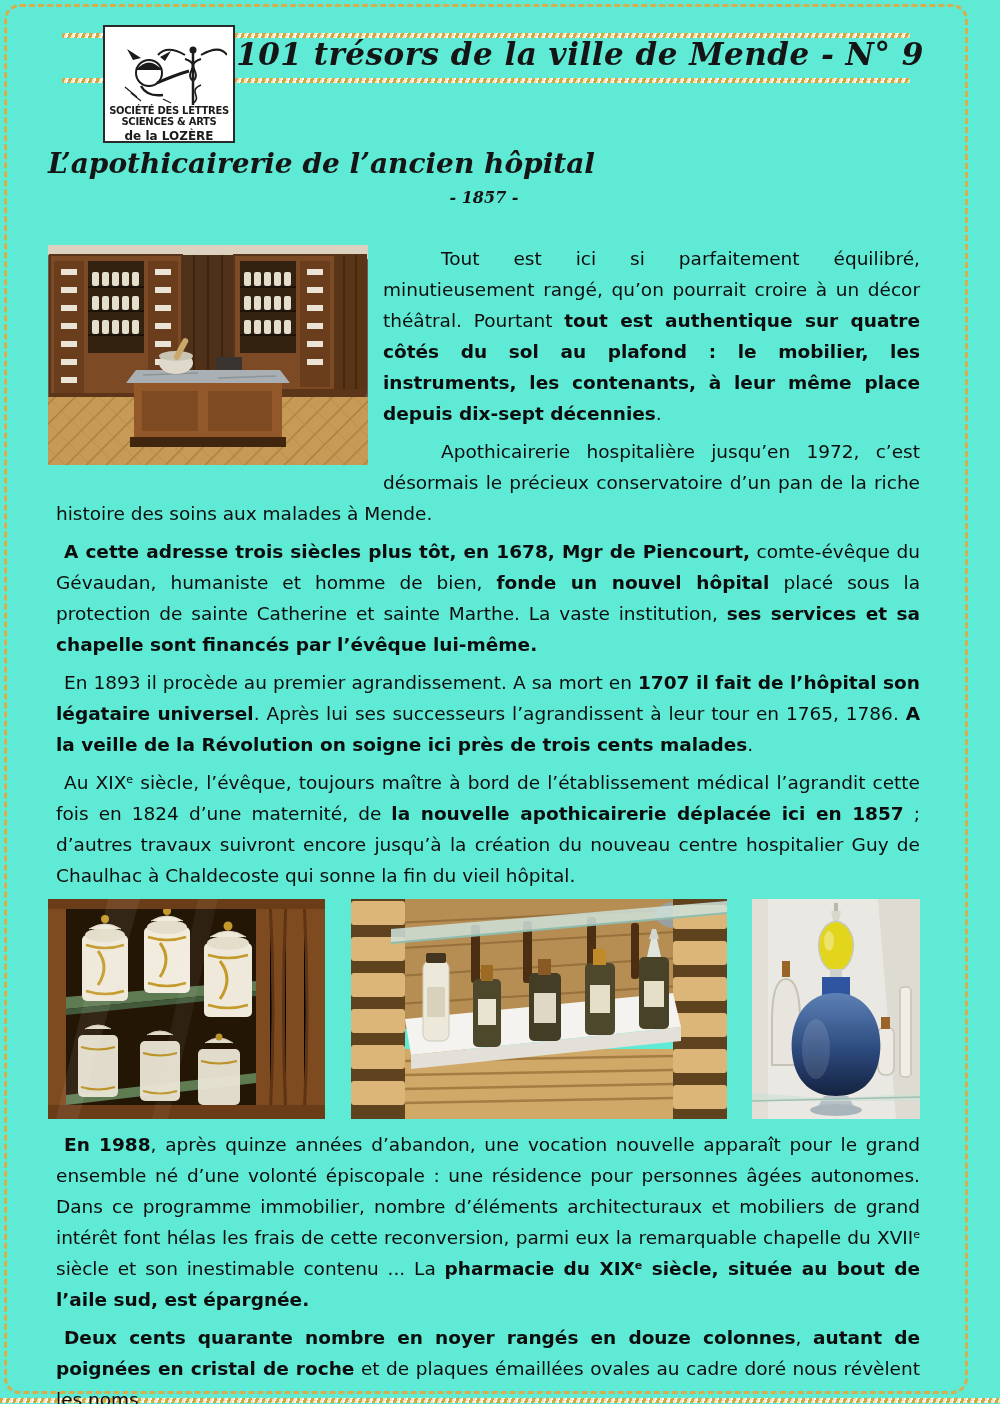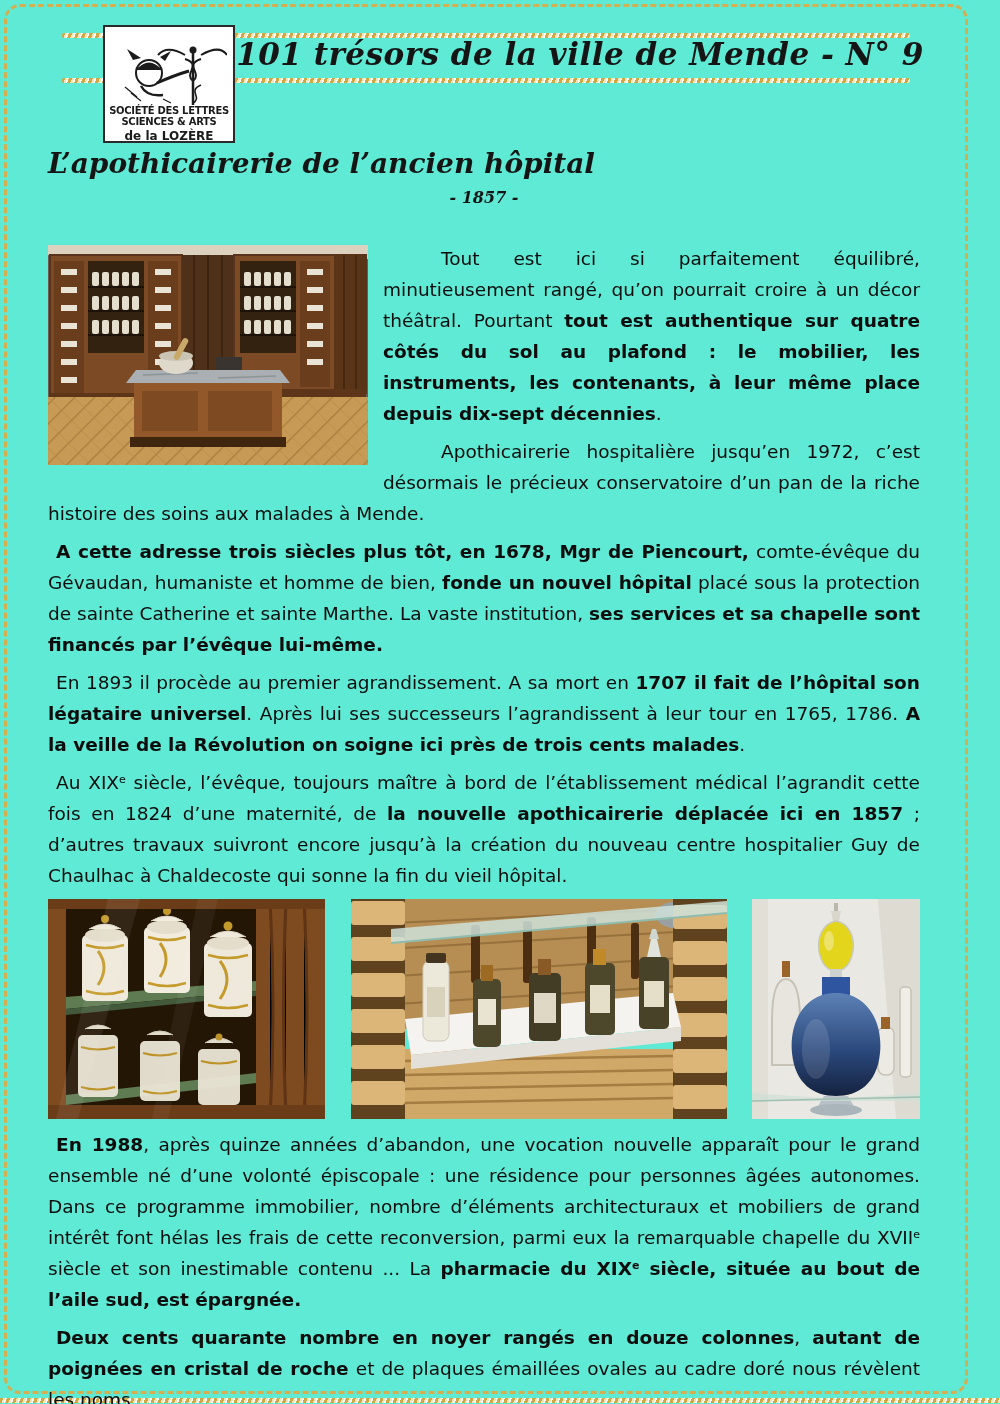--- a/index.html
+++ b/index.html
@@ -20,21 +20,21 @@
         border:2px solid #2a2a2a;box-sizing:border-box;text-align:center;z-index:4;padding-top:16px;}
   .logo-art{display:block;margin:0 auto;}
   .logo-l1{font-size:10px;font-weight:700;letter-spacing:-0.3px;line-height:11px;color:#1b1b1b;}
   .logo-l2{font-size:12px;font-weight:700;margin-top:2px;color:#1b1b1b;}
   .subtitle{position:absolute;left:48px;top:147px;width:872px;
          font-family:"DejaVu Serif",serif;font-style:italic;font-weight:700;font-size:28px;color:#151515;}
   .date{position:absolute;left:48px;top:188px;width:872px;text-align:center;
          font-family:"DejaVu Serif",serif;font-style:italic;font-weight:700;font-size:16px;color:#151515;}
   .content{position:absolute;left:48px;top:243px;width:872px;
          font-size:18.5px;line-height:31px;text-align:justify;color:#0d0d0d;}
-  .content p{margin:0 0 7px 0;}
+  .content p{margin:0 0 7px 0;padding-left:8px;}
   .b{font-weight:700;}
   sup{font-size:11px;line-height:0;vertical-align:6px;}
   .indent-lg{text-indent:58px;}
   .indent-sm{text-indent:8px;}
   .photo{display:block;}
   .photo-float{float:left;width:320px;height:220px;margin:2px 15px 26px 0;}
   .photo-row{display:flex;justify-content:space-between;align-items:flex-start;margin:8px 0 10px 0;}
 </style>
 </head>
 <body>

